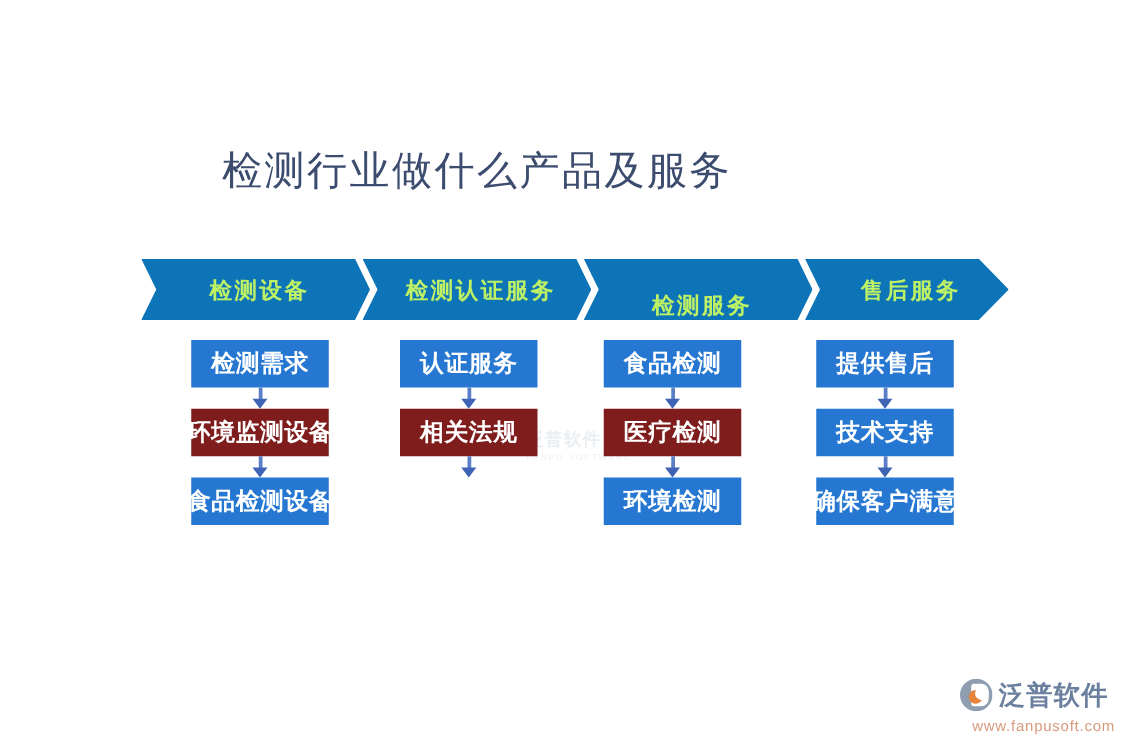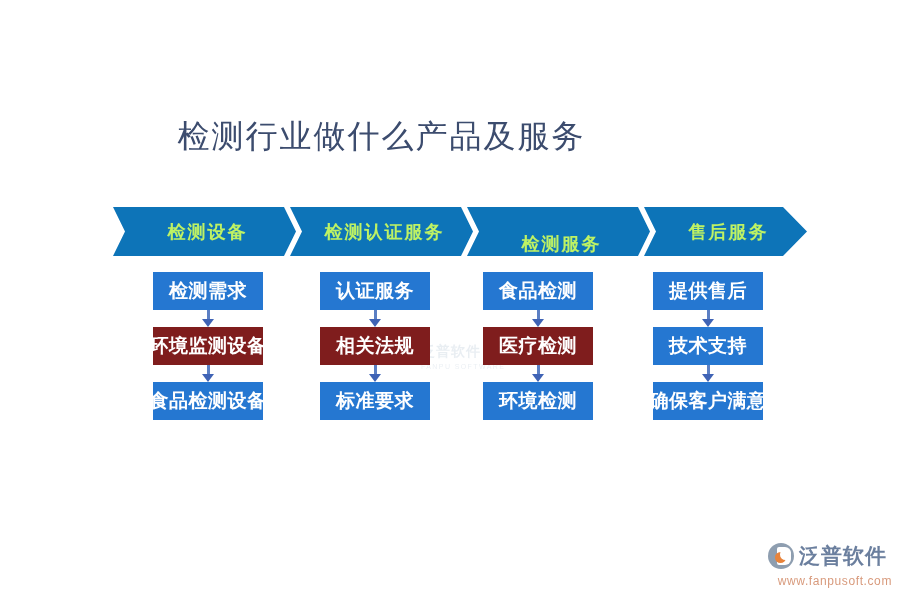--- a/index.html
+++ b/index.html
@@ -306,23 +306,20 @@
         <span class="stem"></span>
           <span class="head"></span>
       </div>
       <div class="node teal">
         <span>相关法规</span>
       </div>
       <div class="connector">
         <span class="stem"></span>
           <span class="head"></span>
       </div>
-      <div class="node blue">
-        <span>标准要求</span>
-      </div>
     </div>
 
     <div class="col k3">
       <div class="node blue">
         <span>提供售后</span>
       </div>
       <div class="connector">
         <span class="stem"></span>
           <span class="head"></span>
       </div>

